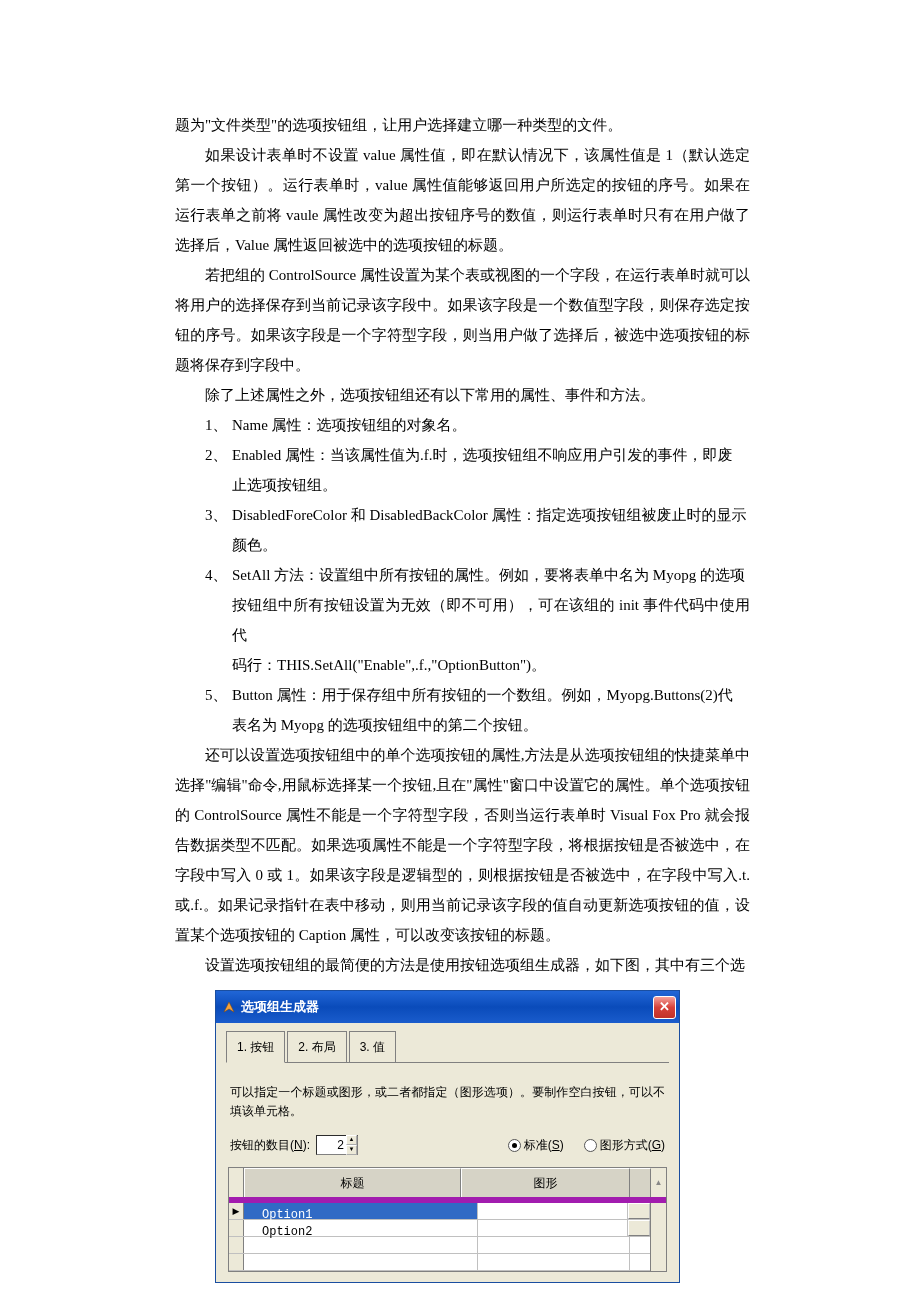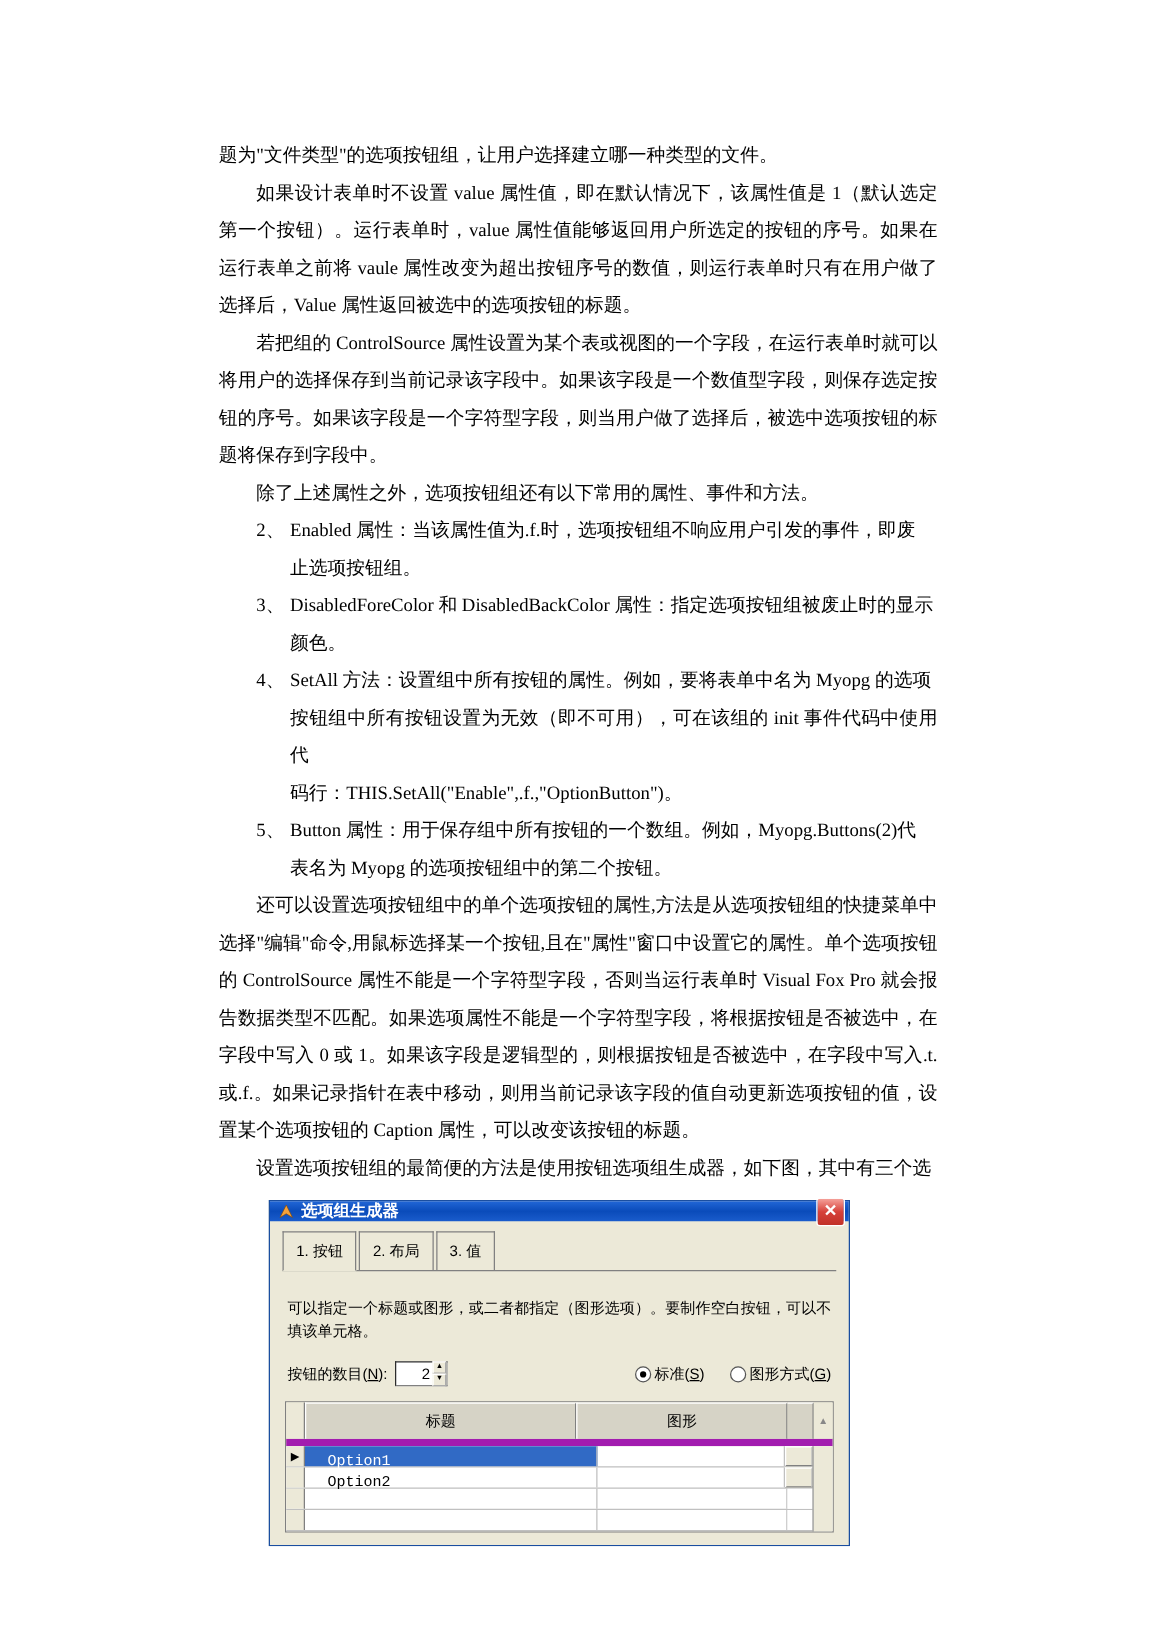--- a/index.html
+++ b/index.html
@@ -42,21 +42,21 @@
       margin-top: 10px;
     }
     .dialog {
       width: 463px;
       border: 1px solid #1a4ea0;
       background: #ece9d8;
       font-family: "SimSun", sans-serif;
       font-size: 12px;
     }
     .titlebar {
-      height: 16px;
+      height: 32px;
       background: linear-gradient(to bottom, #3b78db 0%, #0842a0 8%, #0842a0 50%, #3b78db 100%);
       background: linear-gradient(to bottom, #2166d6, #0a4bba 50%, #1a5ccc);
       display: flex;
       align-items: center;
       padding: 0 3px 0 5px;
       color: #fff;
     }
     .fox-icon {
       width: 16px;
       height: 16px;
@@ -268,20 +268,21 @@
     u.acc { text-decoration: underline; }
   </style>
 </head>
 <body>
 
 <div class="page">
   <p class="no-indent">题为"文件类型"的选项按钮组，让用户选择建立哪一种类型的文件。</p>
   <p class="para">如果设计表单时不设置 value 属性值，即在默认情况下，该属性值是 1（默认选定第一个按钮）。运行表单时，value 属性值能够返回用户所选定的按钮的序号。如果在运行表单之前将 vaule 属性改变为超出按钮序号的数值，则运行表单时只有在用户做了选择后，Value 属性返回被选中的选项按钮的标题。</p>
   <p class="para">若把组的 ControlSource 属性设置为某个表或视图的一个字段，在运行表单时就可以将用户的选择保存到当前记录该字段中。如果该字段是一个数值型字段，则保存选定按钮的序号。如果该字段是一个字符型字段，则当用户做了选择后，被选中选项按钮的标题将保存到字段中。</p>
   <p class="para">除了上述属性之外，选项按钮组还有以下常用的属性、事件和方法。</p>
+  <p class="list-item"><span class="list-num">1、</span><span>Name 属性：选项按钮组的对象名。</span></p>
   <p class="list-item"><span class="list-num">2、</span><span>Enabled 属性：当该属性值为.f.时，选项按钮组不响应用户引发的事件，即废</span></p>
   <p class="list-sub">止选项按钮组。</p>
   <p class="list-item"><span class="list-num">3、</span><span>DisabledForeColor 和 DisabledBackColor 属性：指定选项按钮组被废止时的显示</span></p>
   <p class="list-sub">颜色。</p>
   <p class="list-item"><span class="list-num">4、</span><span>SetAll 方法：设置组中所有按钮的属性。例如，要将表单中名为 Myopg 的选项</span></p>
   <p class="list-sub">按钮组中所有按钮设置为无效（即不可用），可在该组的 init 事件代码中使用代</p>
   <p class="list-sub">码行：THIS.SetAll("Enable",.f.,"OptionButton")。</p>
   <p class="list-item"><span class="list-num">5、</span><span>Button 属性：用于保存组中所有按钮的一个数组。例如，Myopg.Buttons(2)代</span></p>
   <p class="list-sub">表名为 Myopg 的选项按钮组中的第二个按钮。</p>
   <p class="para">还可以设置选项按钮组中的单个选项按钮的属性,方法是从选项按钮组的快捷菜单中选择"编辑"命令,用鼠标选择某一个按钮,且在"属性"窗口中设置它的属性。单个选项按钮的 ControlSource 属性不能是一个字符型字段，否则当运行表单时 Visual Fox Pro 就会报告数据类型不匹配。如果选项属性不能是一个字符型字段，将根据按钮是否被选中，在字段中写入 0 或 1。如果该字段是逻辑型的，则根据按钮是否被选中，在字段中写入.t.或.f.。如果记录指针在表中移动，则用当前记录该字段的值自动更新选项按钮的值，设置某个选项按钮的 Caption 属性，可以改变该按钮的标题。</p>

